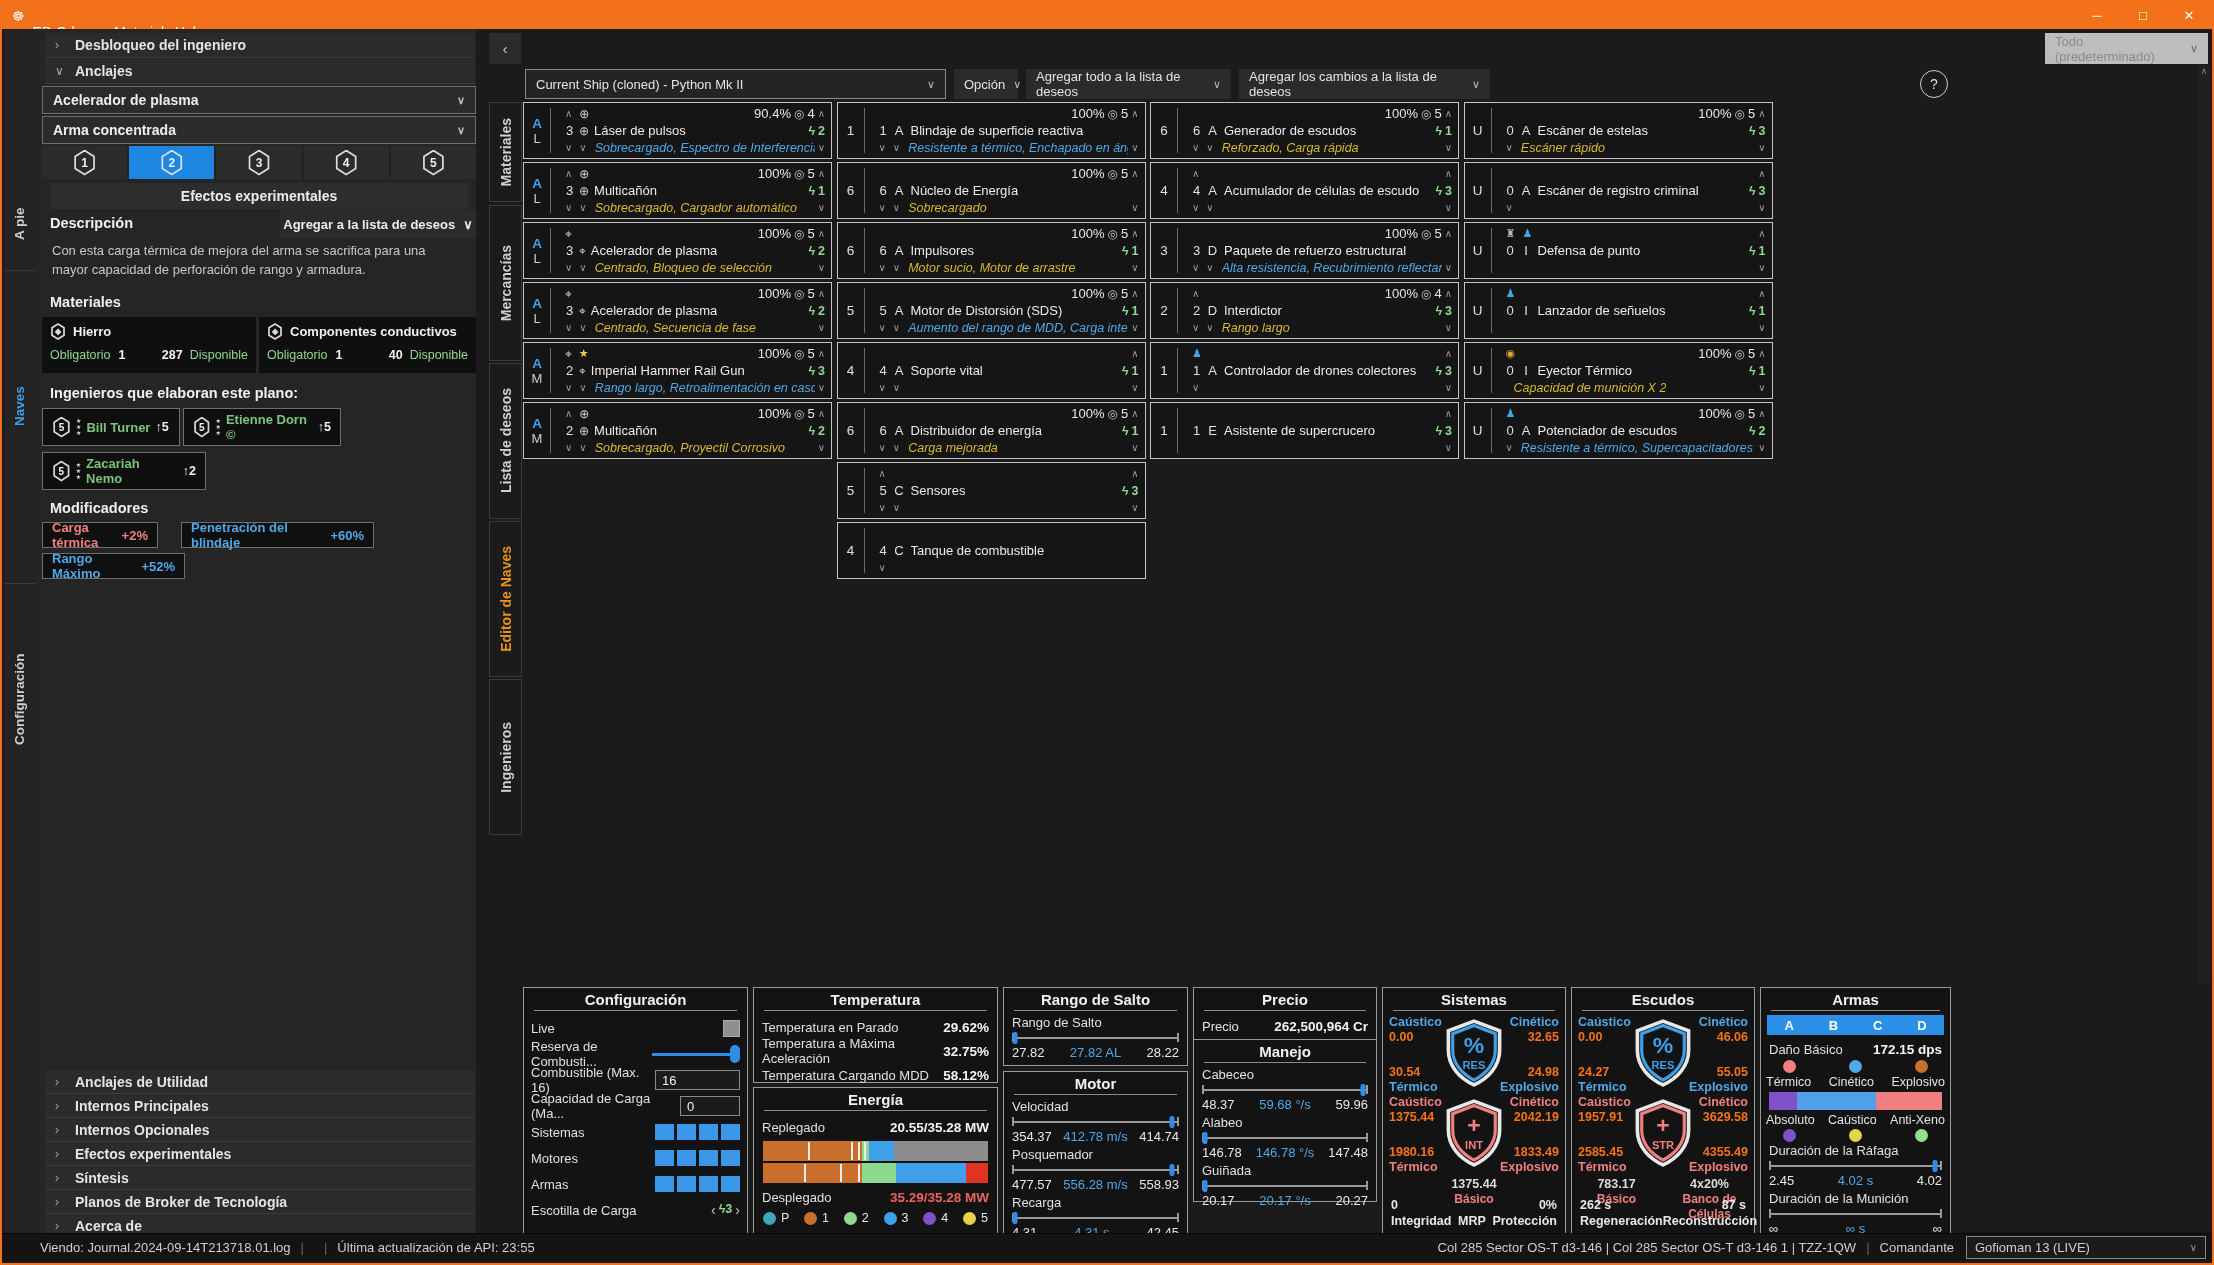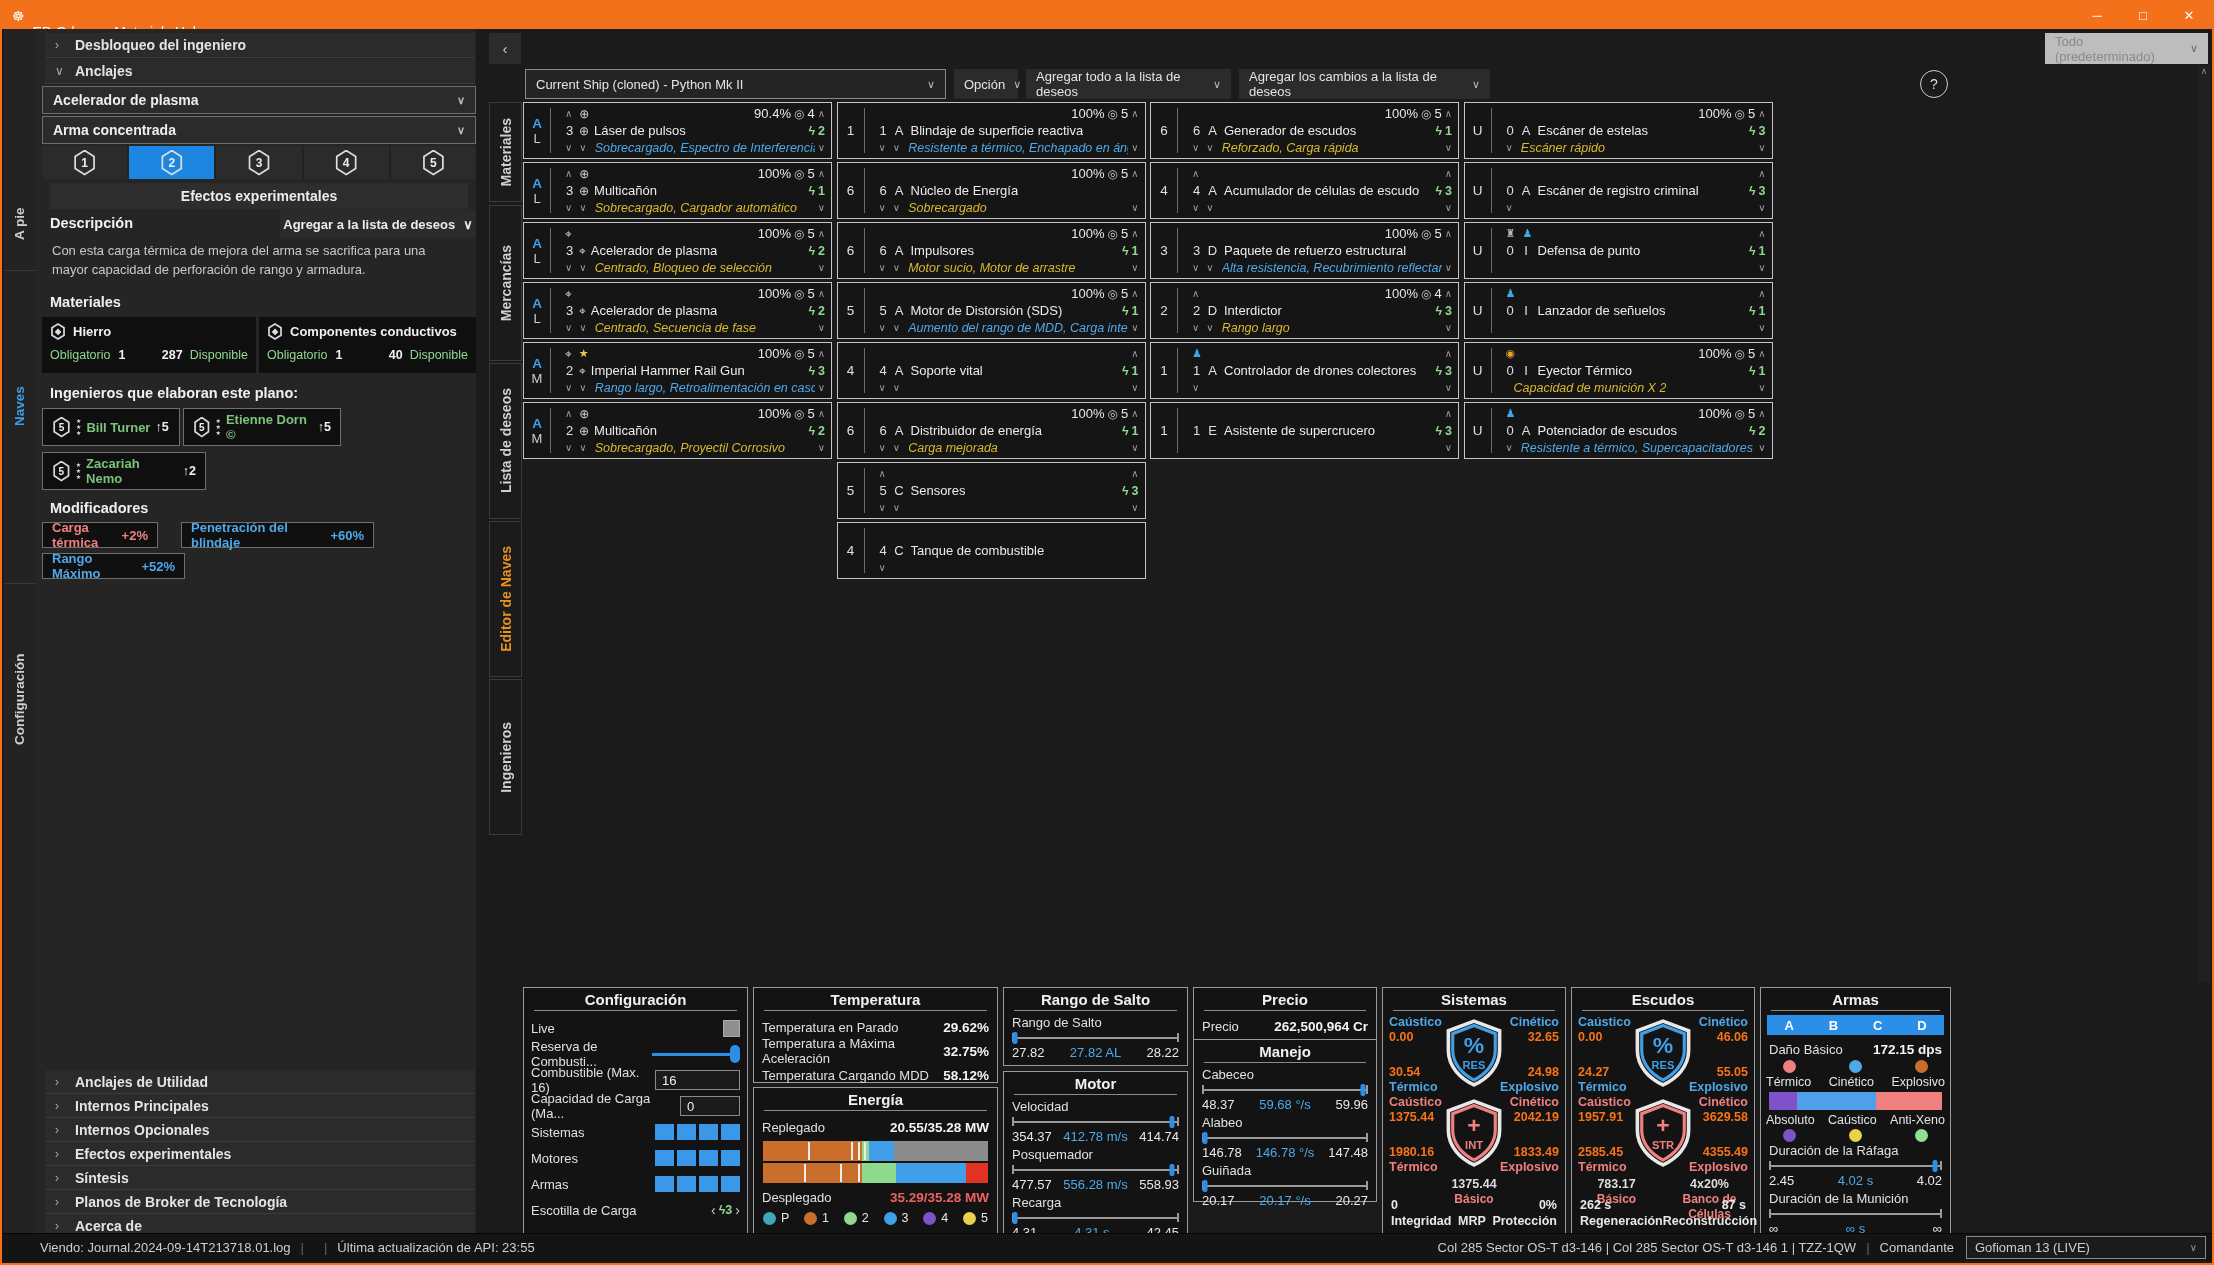--- a/index.html
+++ b/index.html
@@ -83,21 +83,21 @@
   .pct,.qn{color:#e8e8e8;font-size:13px;}
   .qual{color:#cfcfcf;font-size:12px;}
   .bolt,.boltn{color:#8FD98F;font-weight:bold;font-size:12.5px;}
   .mods{font-style:italic;font-size:12.5px;white-space:nowrap;overflow:hidden;margin-left:5px;}
   .modb{color:#4FA8E8;} .mody{color:#D9B92F;}
   
   .panel{position:absolute;background:#131313;border:1px solid #9a9a9a;box-sizing:border-box;}
   .ptitle{font-weight:bold;font-size:15px;text-align:center;color:#f0f0f0;padding-top:3px;}
   .pline{height:1px;background:#8a8a8a;margin:2px 10px 4px;}
   .crow{display:flex;align-items:center;height:26px;padding:0 7px;font-size:13px;color:#e0e0e0;}
-  .crow .ctl{margin-left:auto;display:flex;align-items:center;gap:3px;}
+  .crow .ctl{margin-left:auto;display:flex;align-items:flex-start;gap:3px;}
   .chk{width:17px;height:17px;background:#8f8f8f;border:1px solid #aaa;box-sizing:border-box;}
   .mini-slider{position:relative;width:88px;height:18px;}
   .mini-slider .tr{position:absolute;left:0;right:0;top:8px;height:3px;background:#2B8FE8;}
   .mini-slider .th{position:absolute;right:0;top:0;width:10px;height:18px;border-radius:5px;background:#2B8FE8;}
   .cinput{height:20px;background:#1B1B1B;border:1px solid #8a8a8a;color:#f0f0f0;font-size:13px;padding:0 6px;font-family:"Liberation Sans",sans-serif;box-sizing:border-box;}
   .pip{width:19px;height:16px;background:#3B97E8;}
   .stepch{color:#ccc;font-size:14px;}
   .lvrow{display:flex;align-items:center;padding:1px 8px;font-size:13px;color:#e0e0e0;height:22px;}
   .lvrow .val{margin-left:auto;font-weight:bold;font-size:13.5px;color:#f4f4f4;}
   .slider{padding:0 8px 3px;}

